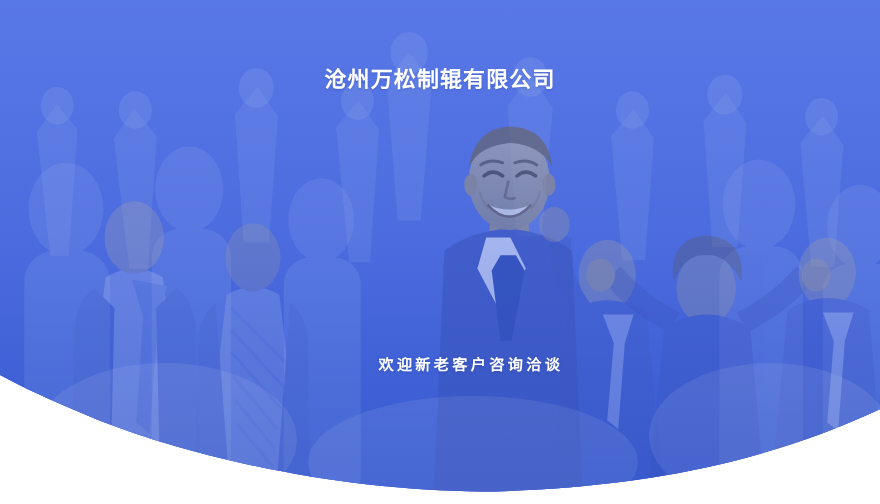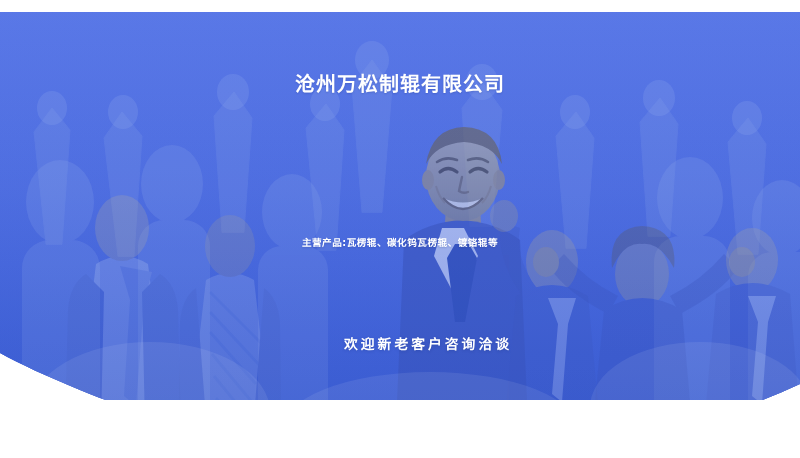--- a/index.html
+++ b/index.html
@@ -17,23 +17,23 @@
     width: 800px;
     height: 458px;
     overflow: hidden;
     background: #ffffff;
   }
 
   
   .blue-panel {
     position: absolute;
     left: 0;
-    top: 12px;
-    width: 800px;
-    height: 388px;
+    top: 0;
+    width: 800px;
+    height: 458px;
     overflow: hidden;
     
     -webkit-clip-path: path("M 0,0 L 800,0 L 800,372 C 700,418 600,440 470,446 C 340,452 180,420 80,378 C 46,364 20,352 0,341 Z");
     clip-path: path("M 0,0 L 800,0 L 800,372 C 700,418 600,440 470,446 C 340,452 180,420 80,378 C 46,364 20,352 0,341 Z");
   }
 
   .panel-base {
     position: absolute;
     inset: 0;
     background: linear-gradient(178deg, #4a6ae0 0%, #4265dc 34%, #3a5cd4 62%, #2e52c9 88%, #2a4ec4 100%);
@@ -270,19 +270,18 @@
           </g>
         </g>
       </svg>
     </div>
 
     <div class="tint-wash"></div>
 
     <div class="text-layer">
       <div class="headline" style="font-size: 20px; line-height: 23px;">沧州万松制辊有限公司</div>
 
-      <div class="subline" style="font-size: 9.6px;">主营产品:瓦楞辊、碳化钨瓦楞辊、镀铬辊等</div>
 
       <div class="tagline" style="font-size: 13.8px; margin-left: 28px;">欢迎新老客户咨询洽谈</div>
     </div>
 
   </div>
 </div>
 
 </body></html>

